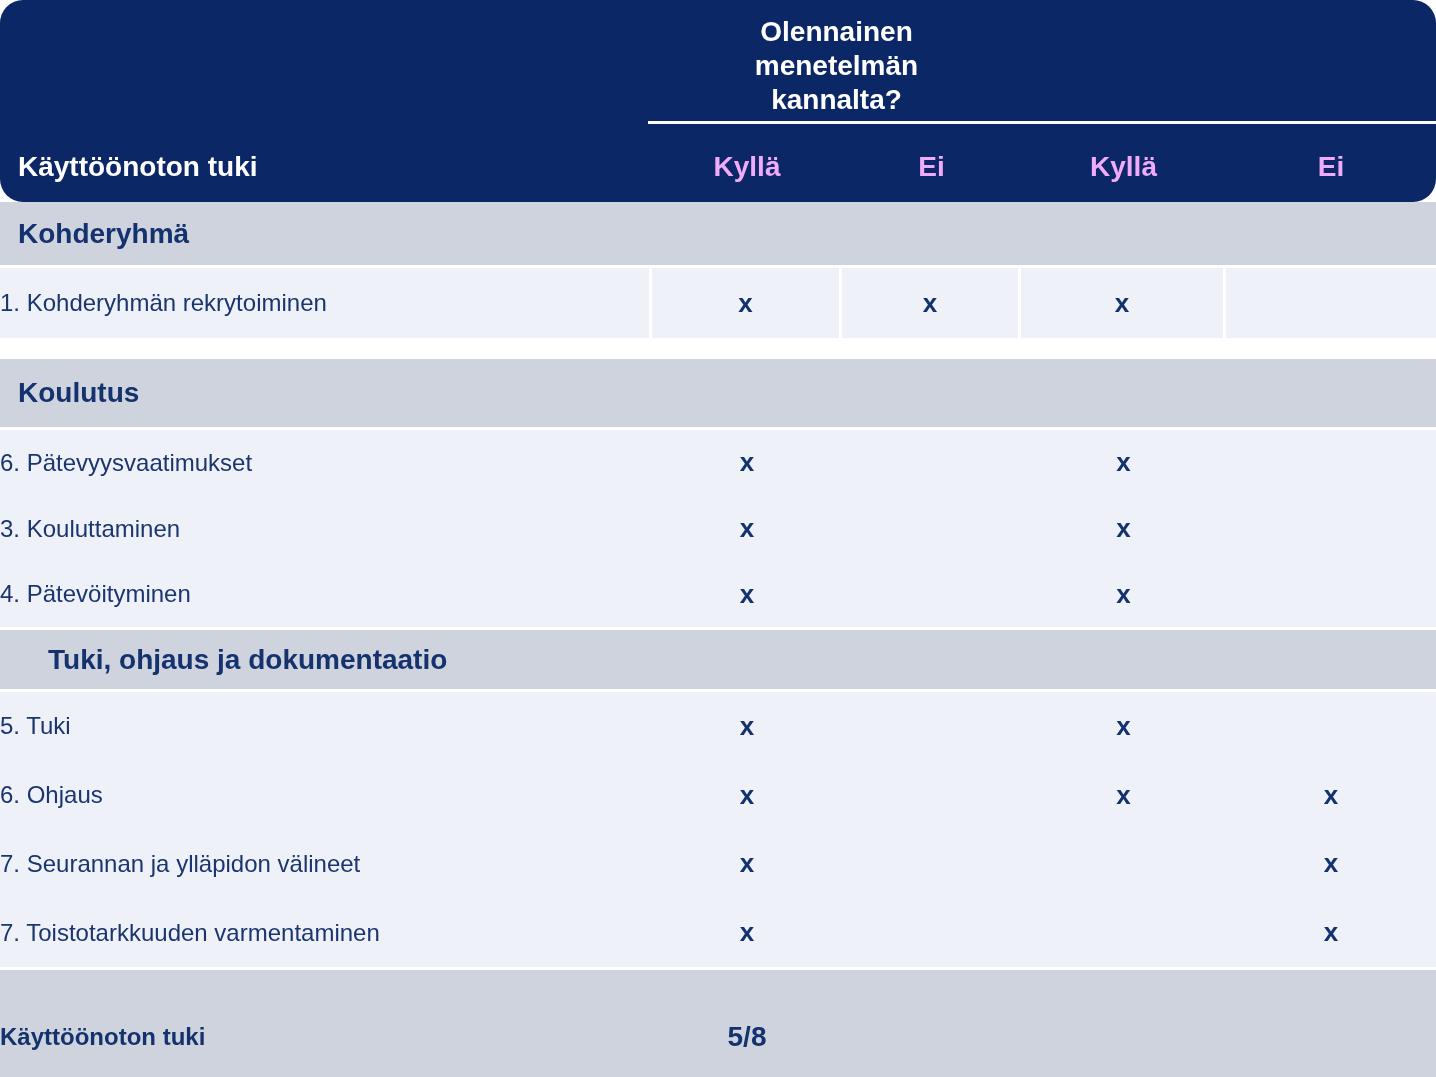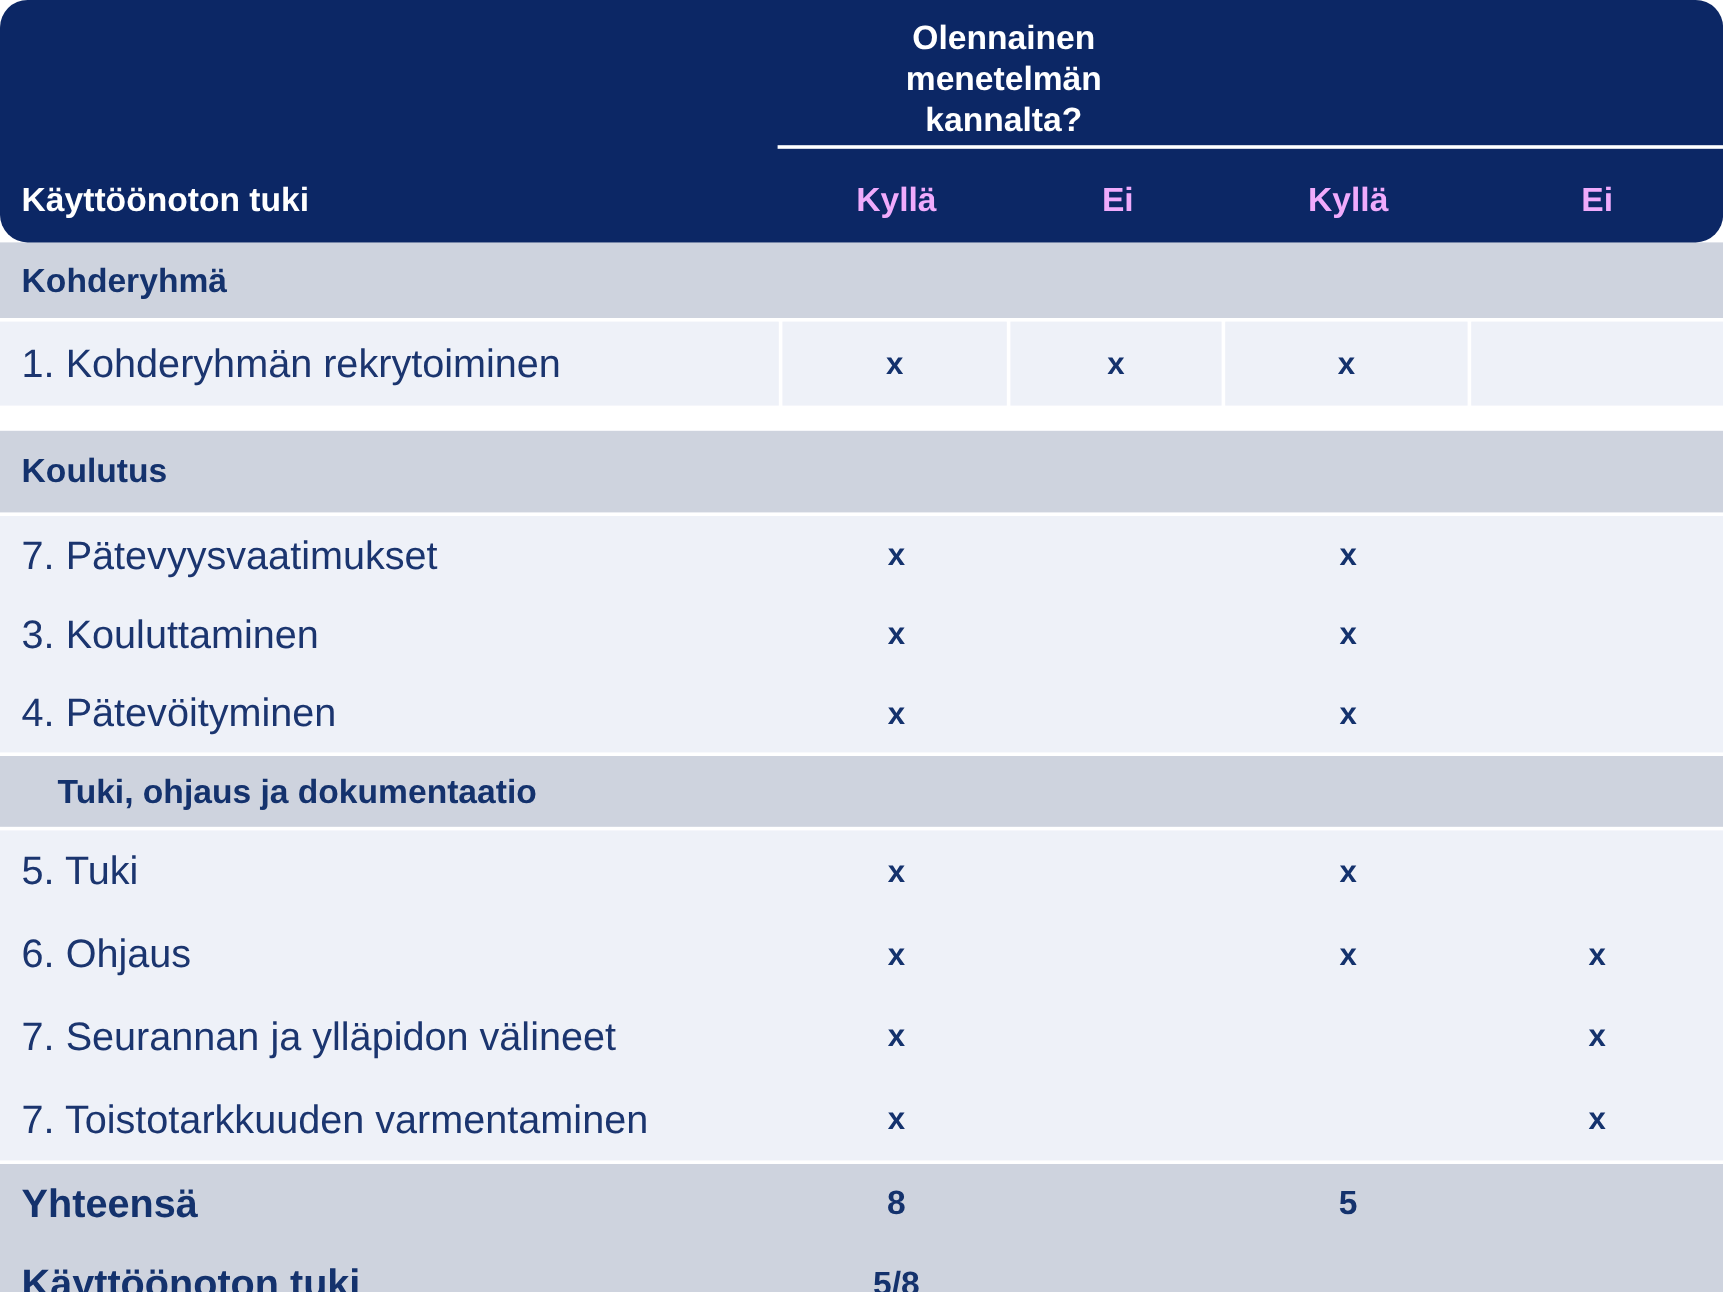--- a/index.html
+++ b/index.html
@@ -71,22 +71,21 @@
     column-gap: 3px;
     background: #ffffff;
   }
   .row-single > div { background: #eef1f8; }
   .light-block { margin-top: 3px; background: #eef1f8; display: flex; flex-direction: column; }
   .block-3 { height: 197px; }
   .block-4 { height: 275px; }
   .trow { flex: 1; }
   .cell-label {
     display: flex; align-items: center;
-    padding-left: 18px;
-    color: #1b356f; font-size: 33px;
+    color: #1b356f; font-size: 24px;
   }
   .cell-mark {
     display: flex; align-items: center; justify-content: center;
     color: #14326d; font-weight: bold; font-size: 26px;
   }
 
   
   .summary {
     margin-top: 3px;
     height: 133px;
@@ -125,21 +124,21 @@
     <div class="cell-mark">x</div>
     <div class="cell-mark"></div>
   </div>
 
   <div class="section sec-2">
     <span>Koulutus</span>
   </div>
 
   <div class="light-block block-3">
     <div class="trow grid-cols">
-      <div class="cell-label">7. Pätevyysvaatimukset</div>
+      <div class="cell-label">6. Pätevyysvaatimukset</div>
       <div class="cell-mark">x</div>
       <div class="cell-mark"></div>
       <div class="cell-mark">x</div>
       <div class="cell-mark"></div>
     </div>
     <div class="trow grid-cols">
       <div class="cell-label">3. Kouluttaminen</div>
       <div class="cell-mark">x</div>
       <div class="cell-mark"></div>
       <div class="cell-mark">x</div>
@@ -184,27 +183,20 @@
       <div class="cell-label">7. Toistotarkkuuden varmentaminen</div>
       <div class="cell-mark">x</div>
       <div class="cell-mark"></div>
       <div class="cell-mark"></div>
       <div class="cell-mark">x</div>
     </div>
   </div>
 
   <div class="summary">
     <div class="trow grid-cols">
-      <div class="cell-label">Yhteensä</div>
-      <div class="cell-mark">8</div>
-      <div class="cell-mark"></div>
-      <div class="cell-mark">5</div>
-      <div class="cell-mark"></div>
-    </div>
-    <div class="trow grid-cols">
       <div class="cell-label">Käyttöönoton tuki</div>
       <div class="cell-mark">5/8</div>
       <div class="cell-mark"></div>
       <div class="cell-mark"></div>
       <div class="cell-mark"></div>
     </div>
   </div>
 
 </div>
 

